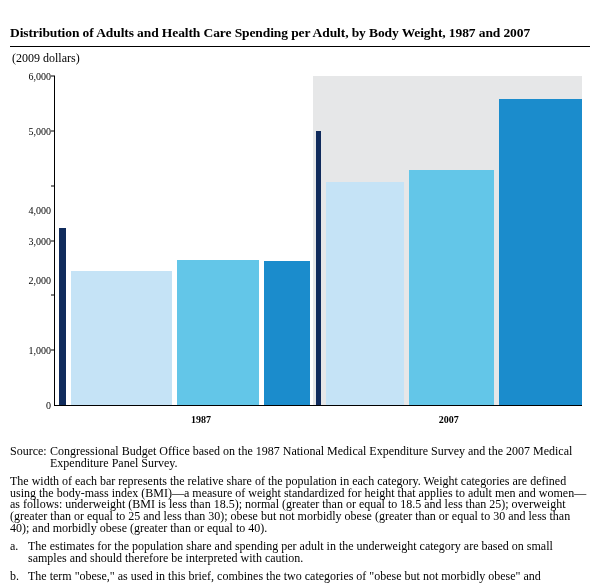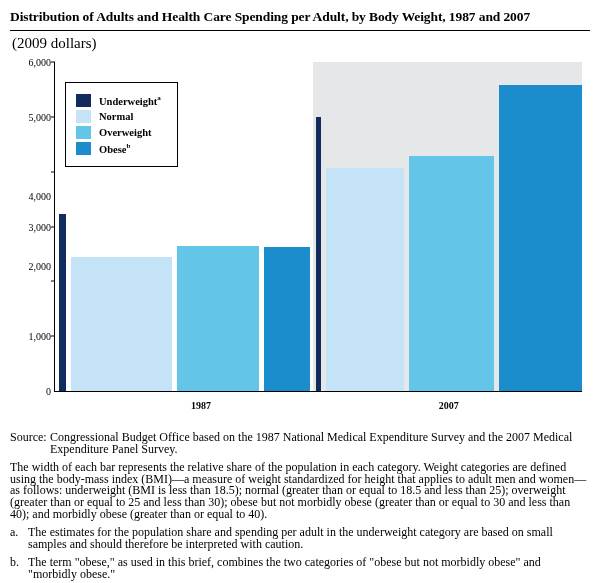--- a/index.html
+++ b/index.html
@@ -12,37 +12,37 @@
     background: #ffffff;
     font-family: "Liberation Serif", serif;
     color: #000000;
     overflow: hidden;
   }
   .page {
     position: relative;
     width: 600px;
     height: 410px;
     box-sizing: border-box;
-    padding: 6px 10px 0 10px;
+    padding: 22px 10px 0 10px;
   }
   .title {
     font-family: "Liberation Serif", serif;
     font-weight: bold;
     font-size: 13.5px;
     line-height: 18px;
     letter-spacing: -0.1px;
     margin: 2px 0 4px 0;
   }
   .title-rule {
     border-top: 1px solid #000;
     margin: 2px 0 4px 0;
   }
   .axis-units {
     font-family: "Liberation Serif", serif;
-    font-size: 15px;
+    font-size: 12px;
     margin: 0 0 2px 2px;
   }
 
   
   .chart-wrap {
     position: relative;
     width: 580px;
     height: 372px;
   }
   .plot {
@@ -177,38 +177,20 @@
         <div class="bar" style="left: 122.443px; width: 81.332px; height: 145.308px; background: rgb(99, 198, 232);"></div>
         <div class="bar" style="left: 208.775px; width: 45.9703px; height: 144.212px; background: rgb(27, 140, 204);"></div>
         <div class="grouplabel" style="left: 146px; text-align: right;">1987</div>
         <div class="bar" style="left: 260.745px; width: 5.0251px; height: 274.167px; background: rgb(16, 43, 92);"></div>
         <div class="bar" style="left: 270.77px; width: 77.889px; height: 222.623px; background: rgb(197, 227, 246);"></div>
         <div class="bar" style="left: 353.659px; width: 85.4267px; height: 234.687px; background: rgb(99, 198, 232);"></div>
         <div class="bar" style="left: 444.086px; width: 82.9142px; height: 305.97px; background: rgb(27, 140, 204);"></div>
         <div class="grouplabel" style="left: 393.873px;">2007</div>
       </div>
 
-    <div class="legend">
-      <div class="legend-row">
-        <span class="legend-swatch" style="background: rgb(16, 43, 92);"></span>
-        <span class="legend-label">Underweight<sup>a</sup></span>
-      </div>
-      <div class="legend-row">
-        <span class="legend-swatch" style="background: rgb(197, 227, 246);"></span>
-        <span class="legend-label">Normal</span>
-      </div>
-      <div class="legend-row">
-        <span class="legend-swatch" style="background: rgb(99, 198, 232);"></span>
-        <span class="legend-label">Overweight</span>
-      </div>
-      <div class="legend-row">
-        <span class="legend-swatch" style="background: rgb(27, 140, 204);"></span>
-        <span class="legend-label">Obese<sup>b</sup></span>
-      </div>
-    </div>
   </div>
 
   <div class="notes" id="notes">
       <div class="note-row">
         <div class="note-key">Source:</div>
         <div class="note-body">Congressional Budget Office based on the 1987 National Medical Expenditure Survey and the 2007 Medical Expenditure Panel Survey.</div>
       </div>
       <div class="note-row">
         <div class="note-body">The width of each bar represents the relative share of the population in each category. Weight categories are defined using the body-mass index (BMI)—a measure of weight standardized for height that applies to adult men and women—as follows: underweight (BMI is less than 18.5); normal (greater than or equal to 18.5 and less than 25); overweight (greater than or equal to 25 and less than 30); obese but not morbidly obese (greater than or equal to 30 and less than 40); and morbidly obese (greater than or equal to 40).</div>
       </div>

